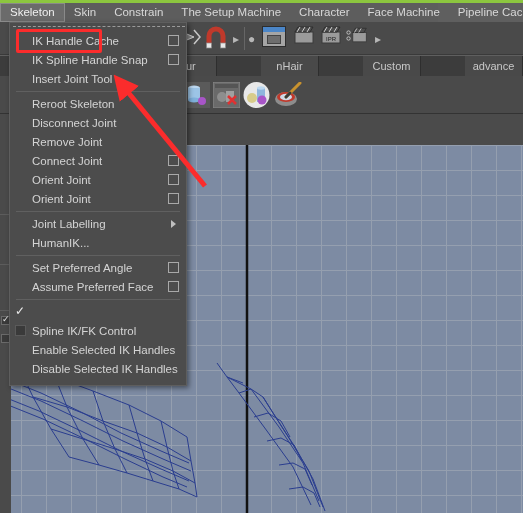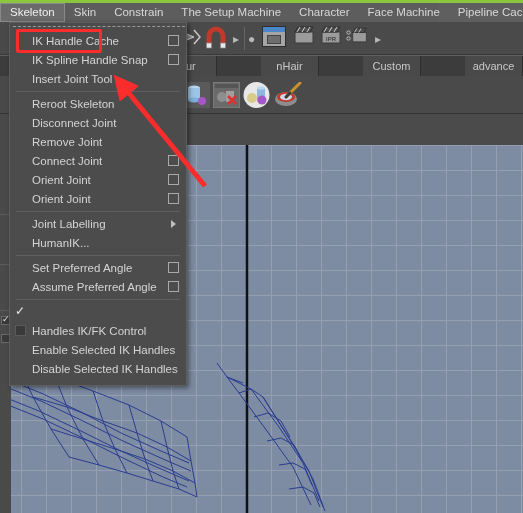--- a/index.html
+++ b/index.html
@@ -511,33 +511,33 @@
       </div>
 
       <div class="dd-sep"></div>
 
       <div class="dd-item">
         <span>Set Preferred Angle</span>
         <span class="dd-box"></span>
       </div>
 
       <div class="dd-item">
-        <span>Assume Preferred Angle</span>
+        <span>Assume Preferred Face</span>
         <span class="dd-box"></span>
       </div>
 
       <div class="dd-sep"></div>
 
       <div class="dd-item">
         <span class="dd-check">✓</span>
       </div>
 
       <div class="dd-item">
         <span class="dd-tog"></span>
-        <span>Handles IK/FK Control</span>
+        <span>Spline IK/FK Control</span>
       </div>
 
       <div class="dd-item">
         <span>Enable Selected IK Handles</span>
       </div>
 
       <div class="dd-item">
         <span>Disable Selected IK Handles</span>
       </div>
 

